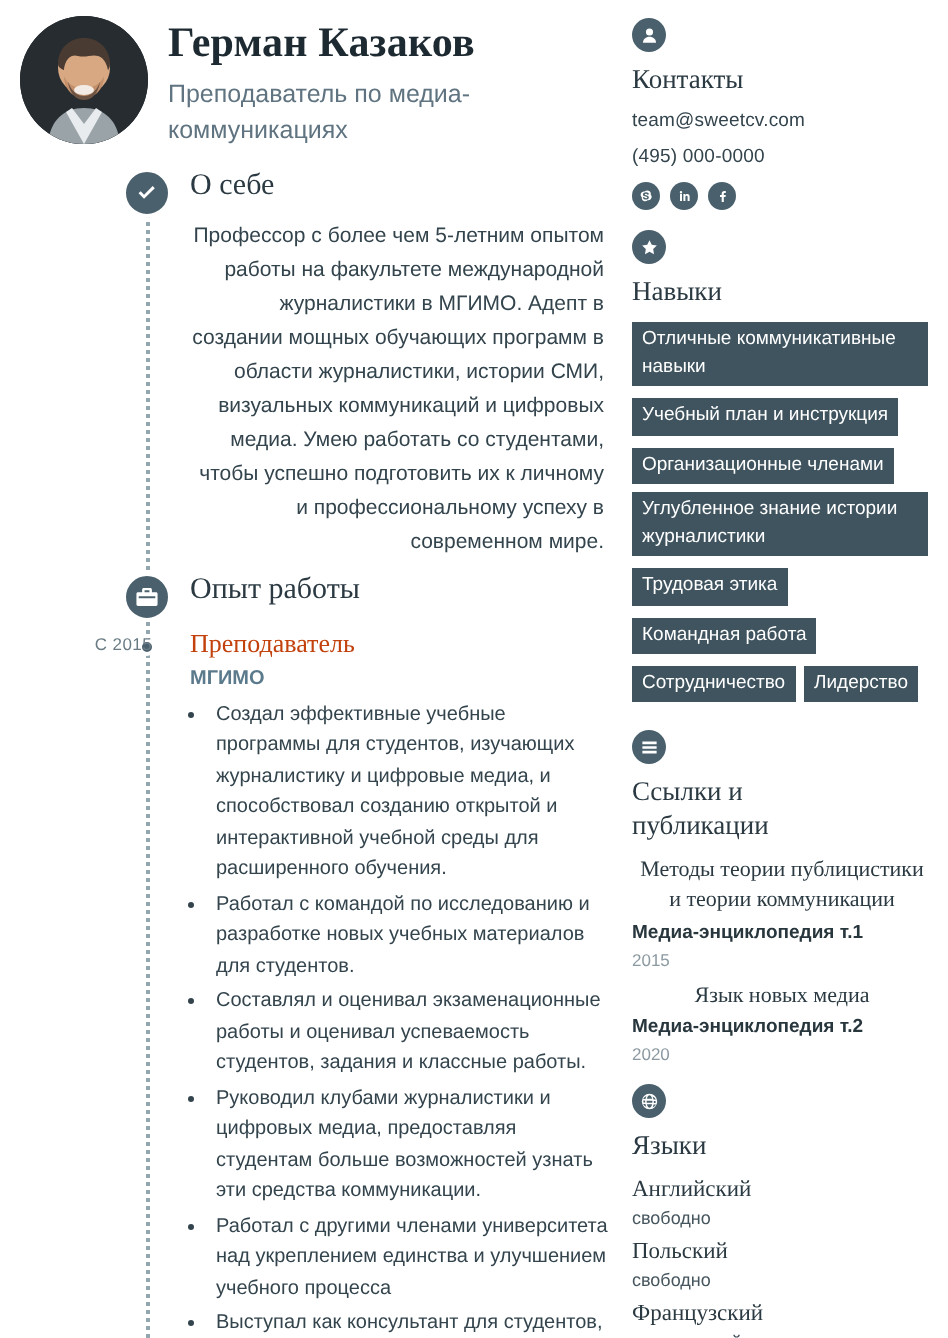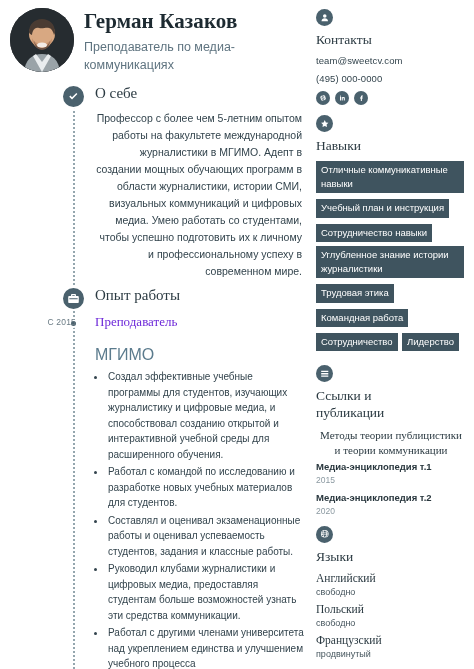--- a/index.html
+++ b/index.html
@@ -82,24 +82,24 @@
     width: 9px; height: 9px; border-radius: 50%;
     background: #4a616d; border: 2px solid #fff;
   }
   .entry-date {
     position: absolute; left: 12px; top: 3px; width: 56px;
     text-align: right;
     font-size: 8.5px; color: #6a7b84; letter-spacing: .2px;
   }
   .entry-role {
     font-family: "Liberation Serif", serif;
-    font-size: 13px; color: #6d28d9; line-height: 1.3;
+    font-size: 13px; color: #c2410c; line-height: 1.3;
   }
   .entry-org {
-    font-size: 16px; color: #5b7b8d; margin-top: 14px; line-height: 1.3;
+    font-size: 10px; color: #5b7b8d; margin-top: 2px; line-height: 1.3; font-weight: bold;
   }
   ul.bullets { margin: 4px 0 0 11px; padding: 0; }
   ul.bullets li {
     font-size: 10px; line-height: 1.55; color: #33444d;
     margin-bottom: 2px; padding-left: 2px;
   }
   ul.bullets li::marker { font-size: 9px; }
 
   
   .right {
@@ -264,21 +264,21 @@
         <div class="r-icon">
           <svg viewBox="0 0 16 16">
               <path d="M8 1.8l1.9 3.9 4.3.6-3.1 3 .7 4.3L8 11.6l-3.8 2 .7-4.3-3.1-3 4.3-.6z"></path>
             </svg>
         </div>
         <div class="r-title">Навыки</div>
       </div>
       <div>
         <div class="skill">Отличные коммуникативные навыки</div>
         <div class="skill">Учебный план и инструкция</div>
-        <div class="skill">Сотрудничество навыки</div>
+        <div class="skill">Организационные членами</div>
         <div class="skill">Углубленное знание истории журналистики</div>
         <div class="skill">Трудовая этика</div>
         <div class="skill">Командная работа</div>
         <div class="skill">Сотрудничество</div>
         <div class="skill">Лидерство</div>
       </div>
     </div>
 
     <div class="r-sec">
       <div class="r-head">
@@ -288,20 +288,21 @@
             </svg>
         </div>
         <div class="r-title wrap">Ссылки и публикации</div>
       </div>
       <div class="pub">
         <div class="pub-title">Методы теории публицистики и теории коммуникации</div>
         <div class="pub-pub">Медиа-энциклопедия т.1</div>
         <div class="pub-year">2015</div>
       </div>
       <div class="pub">
+        <div class="pub-title">Язык новых медиа</div>
         <div class="pub-pub">Медиа-энциклопедия т.2</div>
         <div class="pub-year">2020</div>
       </div>
     </div>
 
     <div class="r-sec">
       <div class="r-head">
         <div class="r-icon">
           <svg viewBox="0 0 16 16">
               <path d="M8 1.5a6.5 6.5 0 100 13 6.5 6.5 0 000-13zm0 1.2c.9 0 1.8 1.2 2.2 3H5.8c.4-1.8 1.3-3 2.2-3zM4.6 5.9h-2A5.3 5.3 0 015.4 3.3c-.3.7-.6 1.6-.8 2.6zm-.2 1.2c-.1.6-.1 1.2 0 1.8H2.9a5.3 5.3 0 010-1.8zm.2 3c.2 1 .5 1.9.8 2.6a5.3 5.3 0 01-2.8-2.6zM8 13.3c-.9 0-1.8-1.2-2.2-3h4.4c-.4 1.8-1.3 3-2.2 3zm2.4-4.2H5.6a11 11 0 010-1.8h4.8a11 11 0 010 1.8zm.2 4c.3-.7.6-1.6.8-2.6h2a5.3 5.3 0 01-2.8 2.6zm1-3.8c.1-.6.1-1.2 0-1.8h1.5a5.3 5.3 0 010 1.8zm-.2-3c-.2-1-.5-1.9-.8-2.6a5.3 5.3 0 012.8 2.6z"></path>

